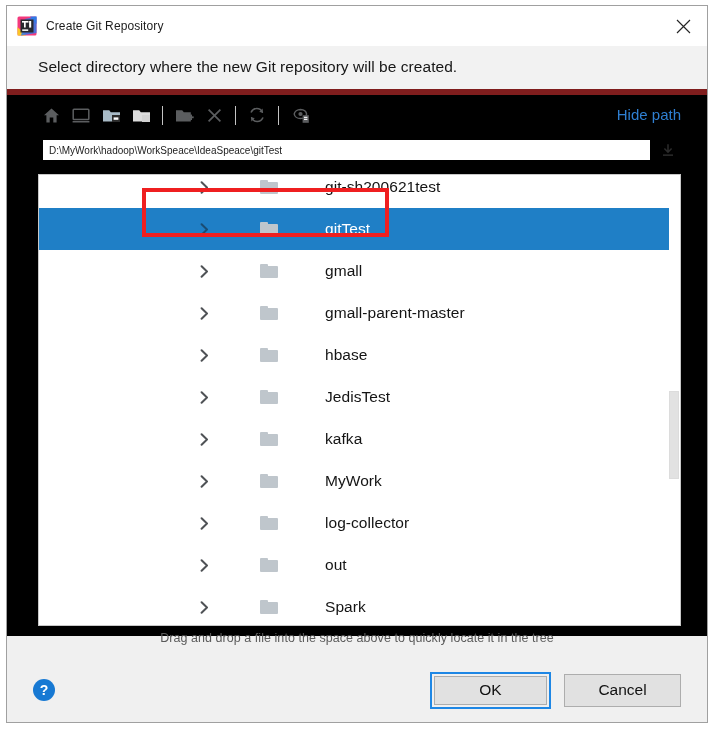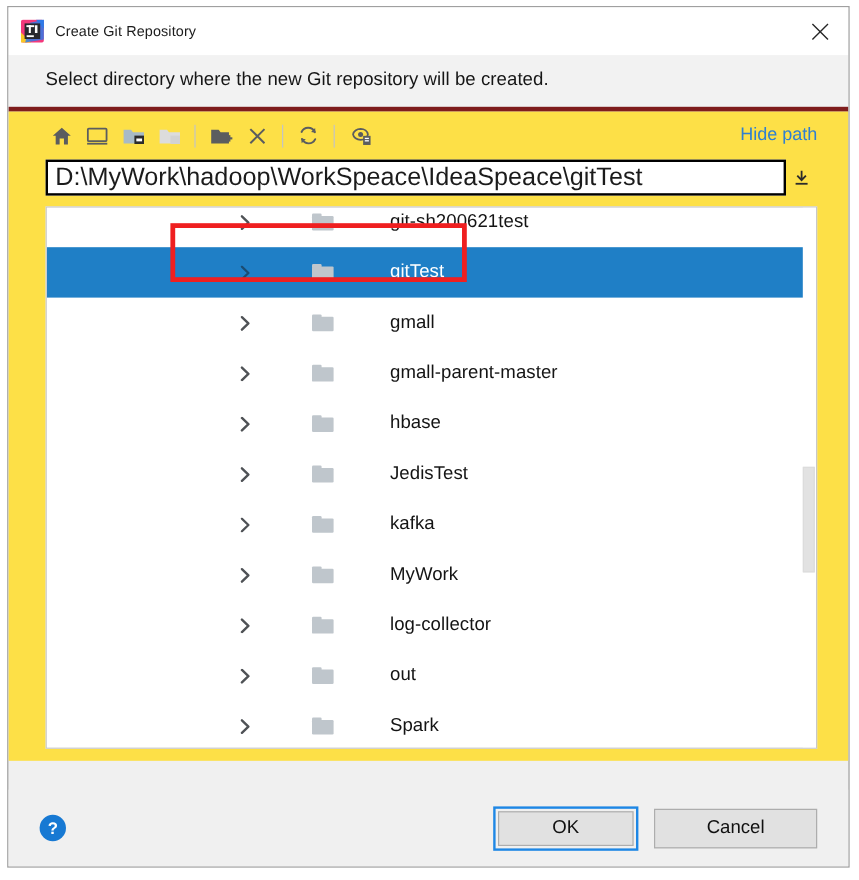--- a/index.html
+++ b/index.html
@@ -60,31 +60,31 @@
     justify-content: center;
     cursor: default;
   }
   .close-btn svg { display: block; }
 
   
   .desc-band {
     background: #f2f2f2;
     padding: 12px 0 13px 31px;
     box-sizing: border-box;
-    border-bottom: 4px solid #7f1d1d;
+    border-bottom: 6px solid #7f1d1d;
   }
   .desc-text {
     font-size: 15.5px;
     color: #161616;
     letter-spacing: 0.05px;
   }
 
   
   .body-area {
-    background: #fde047;
+    background: #000000;
     padding: 0 0 0 0;
     position: relative;
     height: 541px;
     box-sizing: border-box;
   }
 
   
   .toolbar {
     height: 40px;
     display: flex;
@@ -122,26 +122,26 @@
   .path-row {
     display: flex;
     align-items: center;
     margin: 0 26px 0 31px;
     height: 30px;
   }
   .path-field {
     flex: 1 1 auto;
     height: 30px;
     background: #ffffff;
-    border: 2px solid #000000;
+    border: 5px solid #000000;
     box-sizing: border-box;
     display: flex;
     align-items: center;
     padding-left: 6px;
-    font-size: 21px;
+    font-size: 10px;
     color: #1b1b1b;
     overflow: hidden;
     white-space: nowrap;
   }
   .path-expand {
     width: 26px;
     height: 30px;
     display: flex;
     align-items: center;
     justify-content: center;
@@ -275,21 +275,21 @@
     font-size: 14px;
     font-weight: bold;
     display: flex;
     align-items: center;
     justify-content: center;
     cursor: default;
     flex: 0 0 auto;
   }
   .footer-spacer { flex: 1 1 auto; }
   .btn {
-    width: 136px;
+    width: 117px;
     height: 33px;
     background: #e1e1e1;
     border: 1px solid #adadad;
     box-sizing: border-box;
     font-size: 15.5px;
     color: #111111;
     display: flex;
     align-items: center;
     justify-content: center;
     cursor: default;
@@ -531,20 +531,21 @@
             <span class="tree-label">test</span>
           </div>
         </div>
       <div class="scrollbar-track">
         <div class="scrollbar-thumb"></div>
       </div>
     </div>
 
     <div class="annot-box" id="annot-box" style="border-color: rgb(239, 31, 32); left: 135px; top: 93px; width: 247px; height: 49px;"></div>
 
+    <div class="hint">Drag and drop a file into the space above to quickly locate it in the tree</div>
   </div>
 
   <div class="footer">
     <div class="help-btn">?</div>
     <div class="footer-spacer"></div>
     <div class="btn-focus">
       <div class="btn">OK</div>
     </div>
     <div class="btn btn-cancel">Cancel</div>
   </div>

